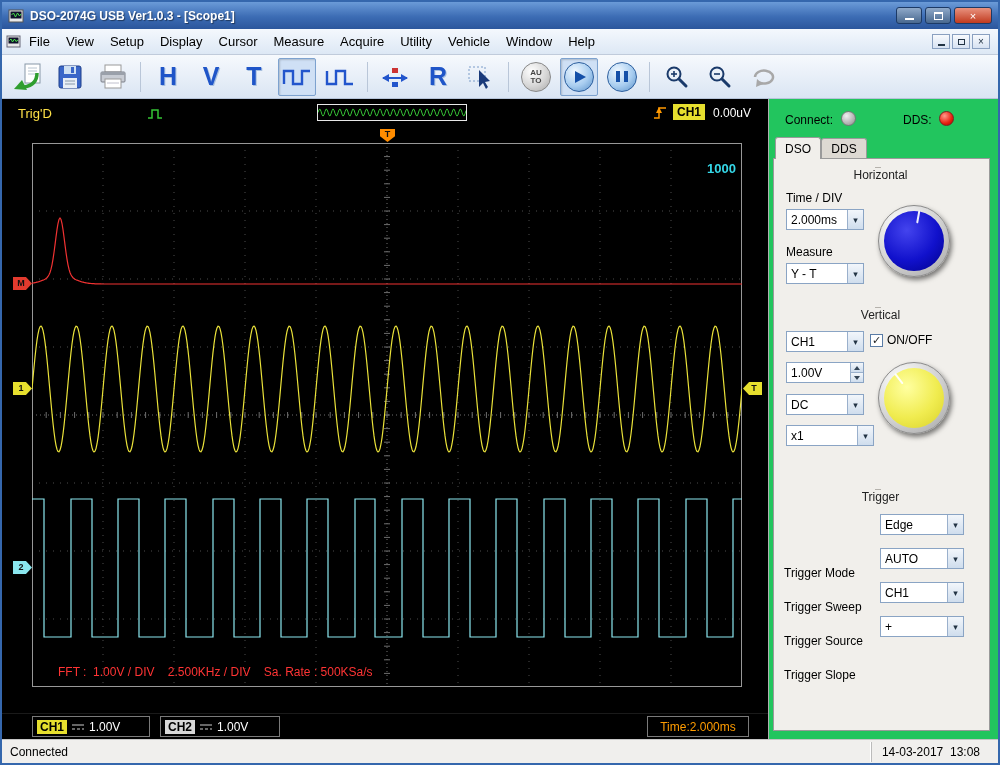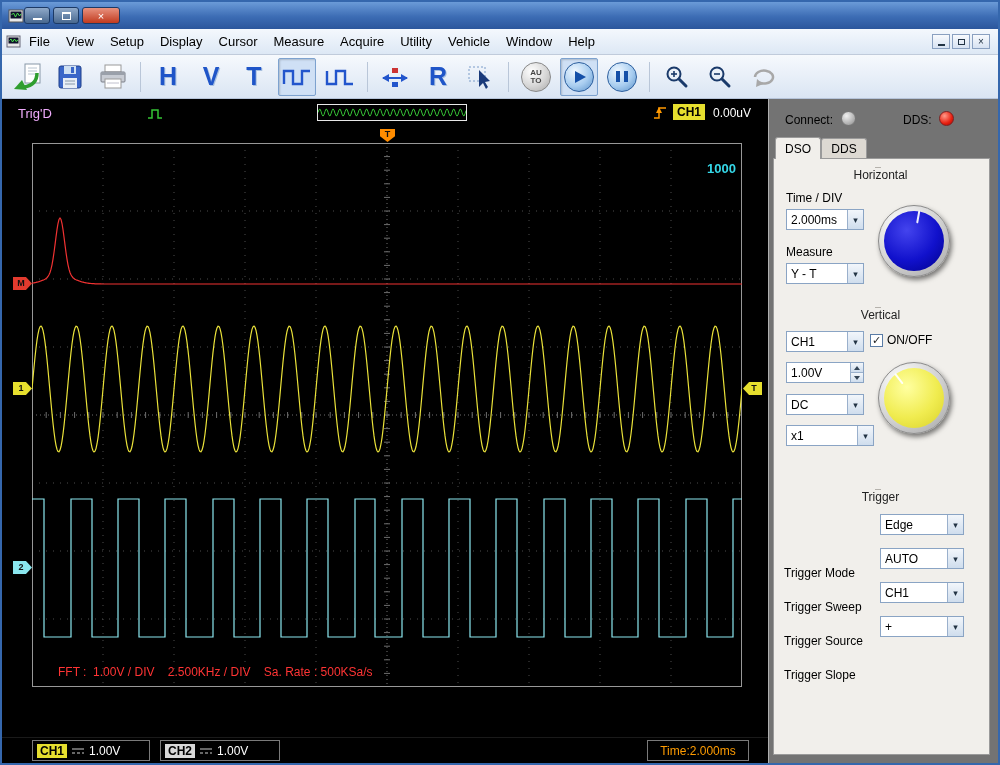--- a/index.html
+++ b/index.html
@@ -36,21 +36,21 @@
   .play-tri{width:0;height:0;border-left:11px solid #1550a8;border-top:6px solid transparent;border-bottom:6px solid transparent;margin-left:3px;}
   .pause-bar{width:4px;height:11px;background:#1550a8;margin:0 2px;}
 
   
   .content{flex:1;display:flex;min-height:0;}
   .left-col{width:766px;display:flex;flex-direction:column;background:#000;flex:0 0 auto;}
   .trig-strip{height:28px;background:#000;position:relative;flex:0 0 auto;}
   .scope{flex:1;position:relative;background:#000;}
   .chan-bar{height:26px;background:#000;position:relative;border-top:1px solid #1a1a1a;flex:0 0 auto;}
 
-  .trig-status{position:absolute;left:16px;top:7px;color:#f0abfc;font-size:13px;}
+  .trig-status{position:absolute;left:16px;top:7px;color:#fde047;font-size:13px;}
   .trig-wave-icon{position:absolute;left:145px;top:7px;}
   .preview-box{position:absolute;left:315px;top:5px;width:150px;height:17px;border:1px solid #e8e8e8;}
   .slope-icon{position:absolute;left:650px;top:6px;}
   .trig-ch-badge{position:absolute;left:671px;top:5px;background:#e6df2e;color:#000;font-weight:bold;font-size:12px;padding:1px 4px;}
   .trig-level{position:absolute;left:711px;top:7px;color:#fff;font-size:12px;}
 
   #scope-svg{position:absolute;left:30px;top:16px;}
   .points-label{position:absolute;top:34px;right:32px;color:#35d8e8;font-weight:bold;font-size:13px;}
   .fft-label{position:absolute;left:56px;top:538px;color:#ff3434;font-size:12px;}
   .pre{white-space:pre;}
@@ -67,21 +67,21 @@
 
   .chan-box{position:absolute;top:2px;height:21px;border:1px solid #7a7a7a;display:flex;align-items:center;padding:0 4px;gap:4px;color:#fff;font-size:12px;}
   .chan-badge{padding:0 3px;font-weight:bold;font-size:12px;}
   .badge-yellow{background:#e6df2e;color:#000;}
   .badge-gray{background:#d8d8d8;color:#000;}
   #ch1-box{left:30px;width:118px;}
   #ch2-box{left:158px;width:120px;}
   #time-box{left:645px;width:102px;justify-content:center;color:#ff9c00;}
 
   
-  .right-panel{flex:1;background:#737373;position:relative;border-left:1px solid #b0b0b0;}
+  .right-panel{flex:1;background:#22c55e;position:relative;border-left:1px solid #b0b0b0;}
   .panel-label{position:absolute;font-size:12px;}
   .led{position:absolute;width:15px;height:15px;border-radius:50%;border:1px solid #777;}
   #connect-led{left:72px;top:12px;background:radial-gradient(circle at 35% 30%,#f0f0f0,#b4b4b4 60%,#8a8a8a);}
   #dds-led{left:170px;top:12px;background:radial-gradient(circle at 35% 30%,#ff9a8a,#e82010 60%,#a80000);border-color:#802020;}
   .tabs{position:absolute;left:6px;top:38px;display:flex;align-items:flex-end;}
   .tab{width:46px;height:21px;display:flex;align-items:center;justify-content:center;font-size:12px;border:1px solid #9a9a9a;border-bottom:none;border-radius:3px 3px 0 0;background:#ddd9d2;}
   .tab.active{background:#f1efeb;height:22px;position:relative;z-index:2;}
   .tab-page{position:absolute;left:4px;right:8px;top:59px;bottom:8px;border:1px solid #9a9a9a;background:#f1efeb;}
   .group-title{position:absolute;left:6px;right:8px;display:flex;align-items:center;font-size:12px;color:#222;flex-direction:column;}
   .group-title .pre-line{width:6px;height:1px;background:#b5b2ac;margin-right:5px;}
@@ -116,20 +116,21 @@
 <body>
 
 <div class="window">
 
   <div class="titlebar">
     <svg width="16" height="16">
         <rect x="1" y="2" width="14" height="12" fill="#e8e8e8" stroke="#555"></rect>
         <rect x="2.5" y="3.5" width="11" height="7" fill="#10102a"></rect>
         <polyline points="3.5,7 5.5,5 7.5,9 9.5,5 11.5,8 13,6" stroke="#4ae04a" fill="none" stroke-width="1"></polyline>
       </svg>
+    <span class="title-text">DSO-2074G USB Ver1.0.3 - [Scope1]</span>
     <div class="win-btns">
       <div class="win-btn">
           <span class="glyph-min"></span>
         </div>
       <div class="win-btn">
           <span class="glyph-max"></span>
         </div>
       <div class="win-btn close">
           <span>×</span>
         </div>
@@ -554,13 +555,17 @@
         </div>
         <span class="trig-row-label" style="top:461px;text-align:center;">Trigger Slope</span>
         <div class="combo" style="left:106px;top:457px;width:84px;">
           <span class="combo-text">+</span>
           <span class="combo-arrow">▾</span>
         </div>
       </div>
     </div>
   </div>
 
+  <div class="statusbar">
+    <span>Connected</span>
+    <span class="status-right pre">14-03-2017  13:08</span>
+  </div>
 </div>
 
 </body></html>

